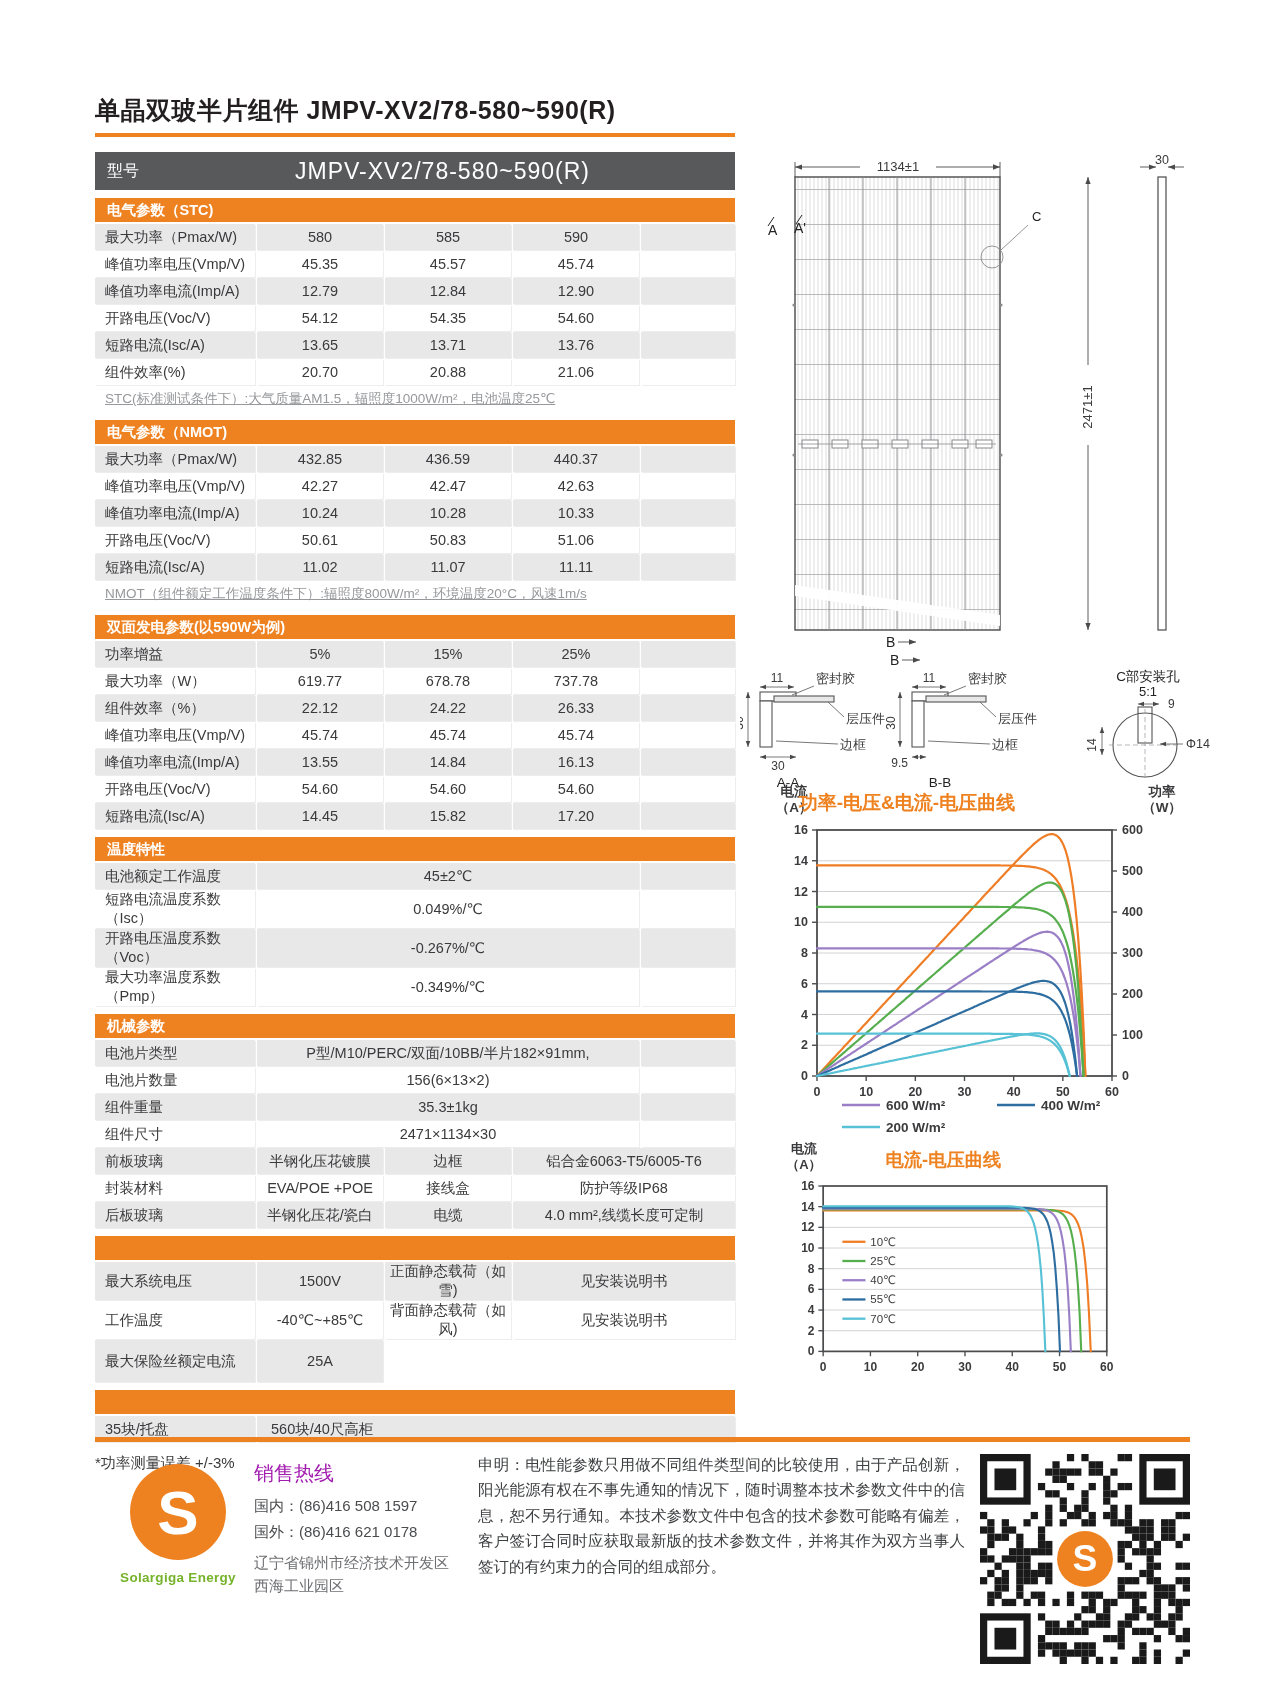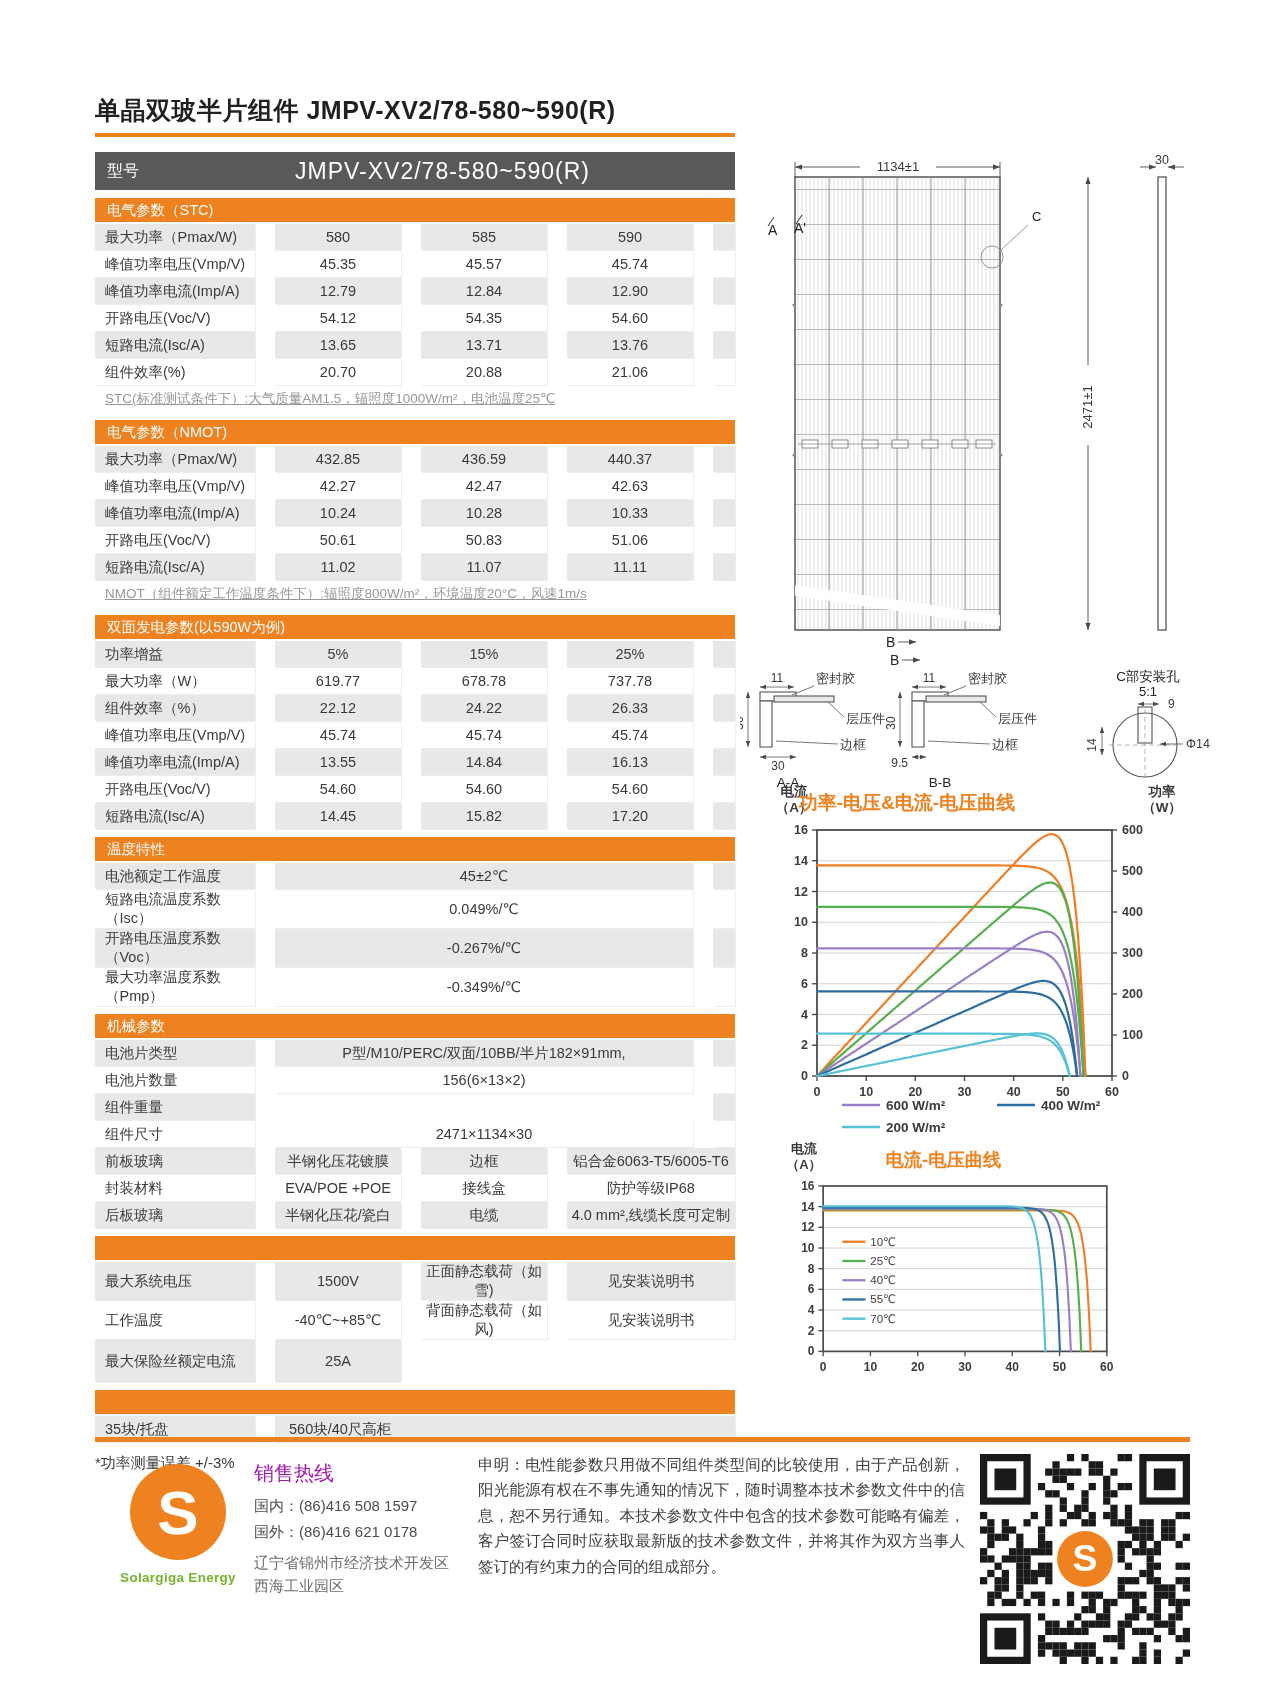--- a/index.html
+++ b/index.html
@@ -6,23 +6,23 @@
   .page{position:relative;width:1285px;height:1697px;background:#fff;overflow:hidden;
         font-family:"Liberation Sans","DejaVu Sans",sans-serif;color:#3a3a3c;}
   .page-title{position:absolute;left:95px;top:94px;font-size:25px;font-weight:bold;color:#231f20;letter-spacing:.5px;}
   .title-rule{position:absolute;left:95px;top:133px;width:640px;height:4px;background:#EF8220;}
 
   
   .spec-table{position:absolute;left:95px;top:152px;width:640px;}
   .thead{display:grid;grid-template-columns:160px 1fr;background:#58595B;color:#fff;height:38px;align-items:center;}
   .thead .tlabel{padding-left:12px;font-size:16px;}
   .thead .tmodel{text-align:center;font-size:23px;letter-spacing:1px;padding-right:105px;}
-  .sec-bar{height:24px;background:#EF8220;color:#fff;font-size:14.5px;font-weight:normal;
+  .sec-bar{height:24px;background:#EF8220;color:#fff;font-size:14.5px;font-weight:bold;
            display:flex;align-items:center;padding-left:12px;margin:8px 0 2px;}
-  .grid-row{display:grid;grid-template-columns:160px 126px 126px 126px 1fr;gap:20px;margin-bottom:1px;}
+  .grid-row{display:grid;grid-template-columns:160px 126px 126px 126px 1fr;gap:2px;margin-bottom:1px;}
   .cell{display:flex;align-items:center;font-size:14.5px;min-height:26px;box-shadow:1px 1px 0 rgba(0,0,0,.07);}
   .odd .cell{background:#E8E8E9;}
   .even .cell{background:#fff;}
   .cell.lbl{padding-left:10px;}
   .cell.val,.cell.lbl2,.cell.val2{justify-content:center;text-align:center;}
   .cell.span3{grid-column:2/5;justify-content:center;}
   .cell.fill{grid-column:5/6;}
   .cell.val2{grid-column:4/6;}
   .cell.wide{grid-column:2/6;padding-left:14px;}
   .cell.wide2{grid-column:3/6;justify-content:flex-start;padding:3px 8px;font-size:13px;line-height:1.35;}
@@ -222,20 +222,21 @@
           <div class="cell span3">P型/M10/PERC/双面/10BB/半片182×91mm,</div>
           <div class="cell fill"></div>
         </div>
         <div class="grid-row even">
           <div class="cell lbl">电池片数量</div>
           <div class="cell span3">156(6×13×2)</div>
           <div class="cell fill"></div>
         </div>
         <div class="grid-row odd">
           <div class="cell lbl">组件重量</div>
+          <div class="cell span3">35.3±1kg</div>
           <div class="cell fill"></div>
         </div>
         <div class="grid-row even">
           <div class="cell lbl">组件尺寸</div>
           <div class="cell span3">2471×1134×30</div>
           <div class="cell fill"></div>
         </div>
         <div class="grid-row odd">
           <div class="cell lbl">前板玻璃</div>
           <div class="cell val">半钢化压花镀膜</div>

